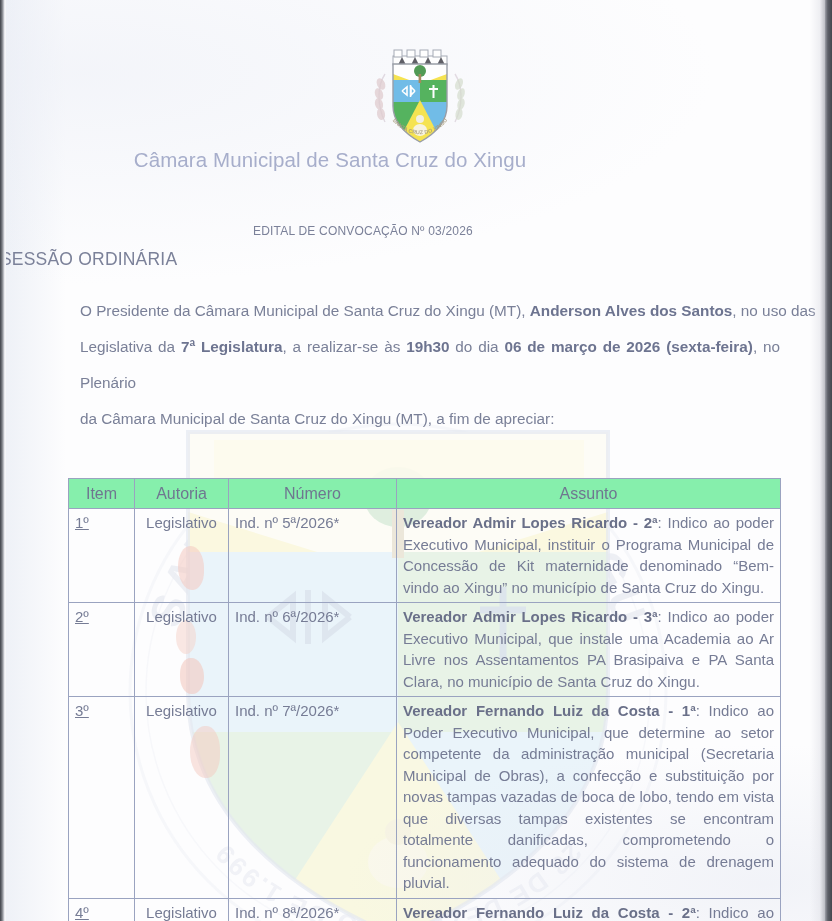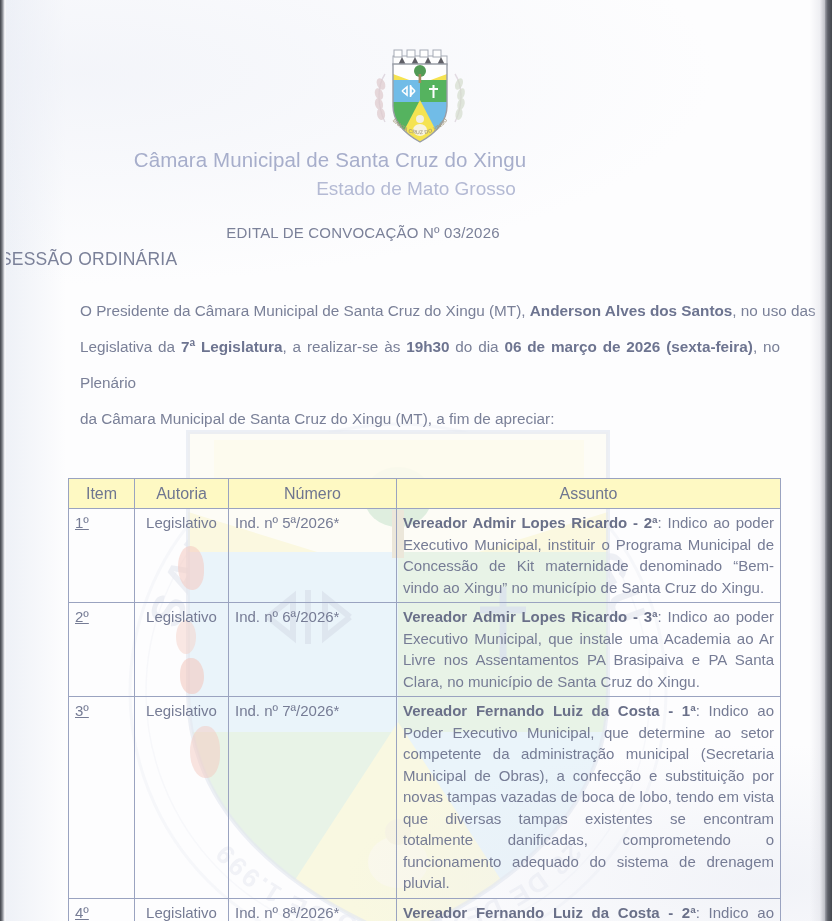--- a/index.html
+++ b/index.html
@@ -91,21 +91,21 @@
     text-align: center;
     font-size: 19px;
     color: #b4bad4;
     z-index: 12;
   }
 
   .doc-title {
     position: absolute;
     left: 0; top: 224px; width: 726px;
     text-align: center;
-    font-size: 15px;
+    font-size: 12px;
     color: #7b8199;
     letter-spacing: 0.2px;
     z-index: 12;
   }
   .doc-subtitle {
     position: absolute;
     left: 0; top: 249px; width: 832px;
     font-size: 17.5px;
     color: #7b8199;
     letter-spacing: 0.2px;
@@ -146,21 +146,21 @@
   }
   table.edital th, table.edital td {
     border: 1px solid #9aa3c0;
     vertical-align: top;
     padding: 3px 6px 4px 6px;
     color: #767c95;
     font-size: 15px;
     line-height: 21.5px;
   }
   table.edital thead th {
-    background: #fef9c3;
+    background: #86efac;
     text-align: center;
     font-weight: normal;
     font-size: 16px;
     color: #6f7690;
     height: 30px;
     vertical-align: middle;
     padding: 2px 4px;
   }
   col.c-item { width: 66px; }
   col.c-aut  { width: 94px; }
@@ -305,21 +305,20 @@
       <path d="M38 20 H92 V62 C92 82 74 93 65 98 C56 93 38 82 38 62 Z" fill="none" stroke="#8d929c" stroke-width="1.4"></path>
 
       <path id="crestArc" d="M36 74 A34 34 0 0 0 94 74" fill="none"></path>
       <text font-family="Liberation Sans, sans-serif" font-size="5.5" font-weight="bold" fill="#9a8f6a" opacity="0.85">
         <textPath href="#crestArc" startOffset="50%" text-anchor="middle">SANTA CRUZ DO XINGU</textPath>
       </text>
     </svg>
   </div>
 
   <div class="org-title">Câmara Municipal de Santa Cruz do Xingu</div>
-  <div class="org-sub">Estado de Mato Grosso</div>
 
   <div class="doc-title">EDITAL DE CONVOCAÇÃO Nº 03/2026</div>
   <div class="doc-subtitle">SESSÃO ORDINÁRIA</div>
 
   <div class="body-block">
     <div class="body-line"><span>O Presidente da Câmara Municipal de Santa Cruz do Xingu (MT), </span><span class="b">Anderson Alves dos Santos</span><span>, no uso das</span></div>
 
 
 
     <div class="body-line justified"><span>Legislativa da </span><span class="b">7ª Legislatura</span><span>, a realizar-se às </span><span class="b">19h30</span><span> do dia </span><span class="b">06 de março de 2026 (sexta-feira)</span><span>, no Plenário</span></div>

